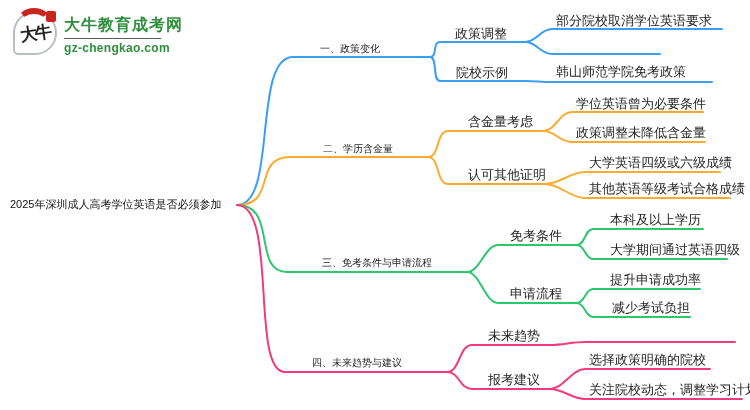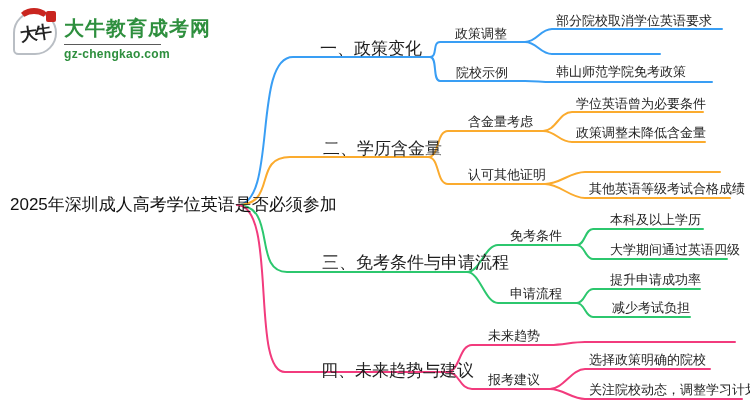--- a/index.html
+++ b/index.html
@@ -5,37 +5,37 @@
   html,body{margin:0;padding:0;background:#fff;}
   #canvas{
     position:relative;width:750px;height:410px;background:#ffffff;
     font-family:"Liberation Sans","DejaVu Sans",sans-serif;overflow:hidden;
   }
   #wires{position:absolute;left:0;top:0;width:750px;height:410px;}
   .node{
     position:absolute;white-space:nowrap;color:#1f1f1f;
     font-size:13px;line-height:15px;
   }
-  .node.root{font-size:17px;font-weight:500;color:#111;}
-  .node.branch{font-size:17px;}
+  .node.root{font-size:11px;font-weight:500;color:#111;}
+  .node.branch{font-size:10px;}
   
   .logo{position:absolute;left:13px;top:11px;display:flex;align-items:flex-start;}
   .logo-badge{
     position:relative;width:44px;height:44px;border:2px solid #b9bec4;border-radius:50% 50% 50% 12%;
     background:#fff;display:flex;align-items:center;justify-content:center;box-sizing:border-box;
   }
   .logo-chars{font-size:17px;font-weight:bold;color:#222;transform:rotate(-8deg);letter-spacing:-2px;}
   .logo-arc{
     position:absolute;left:2px;top:-5px;width:34px;height:14px;
     border:solid transparent;border-width:6px 5px 0 5px;border-top-color:#c9251f;
     border-radius:50% 50% 0 0 / 100% 100% 0 0;box-sizing:border-box;
   }
   .logo-seal{position:absolute;right:-1px;top:-2px;width:10px;height:11px;background:#c9251f;border-radius:2px;}
   .logo-text{margin-left:7px;padding-top:4px;}
-  .logo-title{font-size:20px;font-weight:bold;color:#2e8f3e;letter-spacing:1px;}
+  .logo-title{font-size:16px;font-weight:bold;color:#2e8f3e;letter-spacing:1px;}
   .logo-divider{height:1px;background:#5a5a5a;margin:2px 0 2px 0;width:97px;}
   .logo-domain{font-size:12px;font-weight:bold;color:#2e8f3e;letter-spacing:0.3px;}
 </style>
 </head>
 <body>
 
 <div id="canvas">
 
   <svg id="wires" viewBox="0 0 750 410" xmlns="http://www.w3.org/2000/svg">
     <g fill="none" stroke-width="2" stroke-linecap="round" stroke="#399ef4">
@@ -93,29 +93,30 @@
   <div class="node" style="left:455px;top:26px;">政策调整</div>
   <div class="node" style="left:556px;top:13px;">部分院校取消学位英语要求</div>
   <div class="node" style="left:456px;top:65px;">院校示例</div>
   <div class="node" style="left:556px;top:64px;">韩山师范学院免考政策</div>
 
   <div class="node branch" style="left:323px;top:141px;">二、学历含金量</div>
   <div class="node" style="left:468px;top:114px;">含金量考虑</div>
   <div class="node" style="left:576px;top:96px;">学位英语曾为必要条件</div>
   <div class="node" style="left:576px;top:125px;">政策调整未降低含金量</div>
   <div class="node" style="left:468px;top:167px;">认可其他证明</div>
+  <div class="node" style="left:589px;top:155px;">大学英语四级或六级成绩</div>
   <div class="node" style="left:589px;top:181px;">其他英语等级考试合格成绩</div>
 
   <div class="node branch" style="left:322px;top:255px;">三、免考条件与申请流程</div>
   <div class="node" style="left:510px;top:228px;">免考条件</div>
   <div class="node" style="left:610px;top:212px;">本科及以上学历</div>
   <div class="node" style="left:610px;top:242px;">大学期间通过英语四级</div>
   <div class="node" style="left:510px;top:286px;">申请流程</div>
   <div class="node" style="left:610px;top:272px;font-family:Liberation Serif, serif;">提升申请成功率</div>
   <div class="node" style="left:612px;top:300px;">减少考试负担</div>
 
-  <div class="node branch" style="left:321px;top:355px;margin-top:8px;">四、未来趋势与建议</div>
+  <div class="node branch" style="left:312px;top:355px;">四、未来趋势与建议</div>
   <div class="node" style="left:488px;top:328px;">未来趋势</div>
   <div class="node" style="left:488px;top:372px;">报考建议</div>
   <div class="node" style="left:589px;top:352px;">选择政策明确的院校</div>
   <div class="node" style="left:589px;top:382px;">关注院校动态，调整学习计划</div>
 
 </div>
 
 </body></html>

